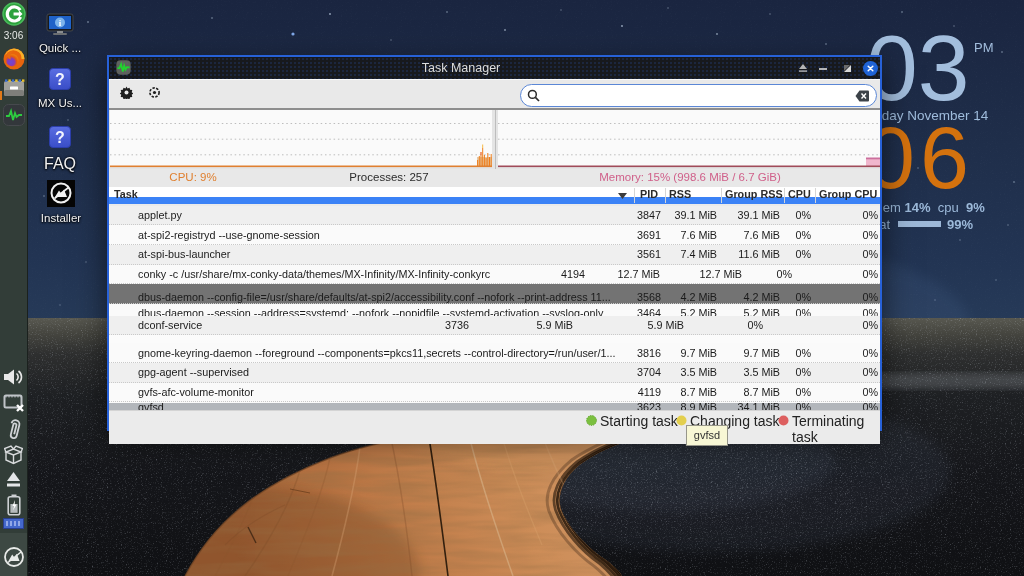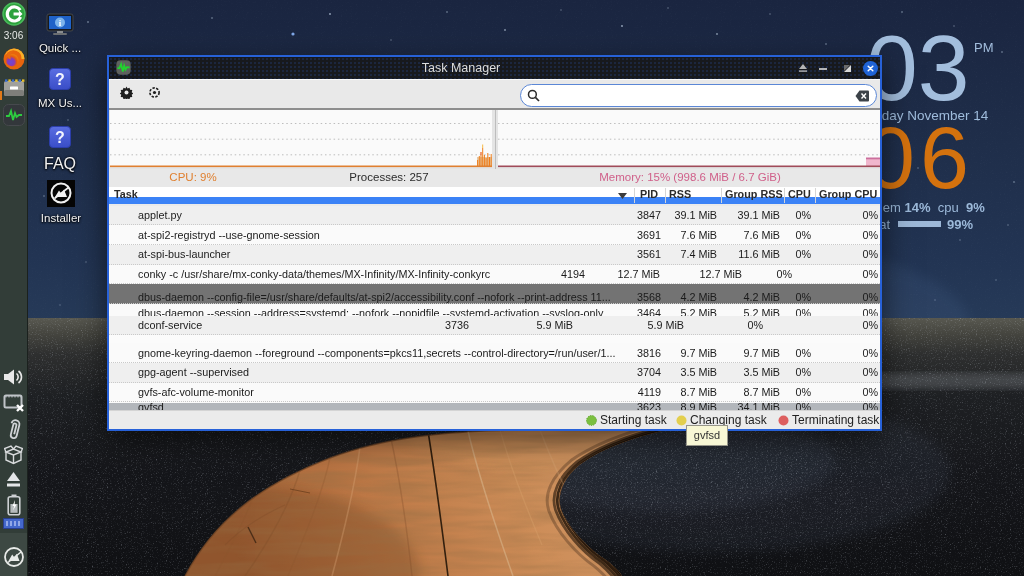--- a/index.html
+++ b/index.html
@@ -475,21 +475,21 @@
 <div class="abs rrow" style="top:197px;height:9px;background:#b2b6bb;overflow:hidden;">
 <span class="tn">gvfsd</span>
           <span class="cc c1">3623</span>
           <span class="cc c2">8.9 MiB</span>
           <span class="cc c3">34.1 MiB</span>
           <span class="cc c4">0%</span>
           <span class="cc c5">0%</span>
         </div>
   </div>
 
-  <div class="abs" style="left:0;top:353px;width:771px;height:19px;background:#ebebeb;border-top:1px solid #d4d4d4;box-sizing:border-box;font-size:12px;color:#222;">
+  <div class="abs" style="left:0;top:353px;width:771px;height:34px;background:#ebebeb;border-top:1px solid #d4d4d4;box-sizing:border-box;font-size:14px;color:#222;">
     <svg class="abs" style="left:477px;top:3.5px" width="11" height="11" viewBox="0 0 11 11">
       <circle cx="5.5" cy="5.5" r="5" fill="#7bbf3f"></circle>
       <circle cx="5.5" cy="5.5" r="5" fill="none" stroke="#5a9c2a" stroke-width="1" stroke-dasharray="1 1.4"></circle>
     </svg>
     <span class="abs" style="left:491px;top:2px;">Starting task</span>
     <svg class="abs" style="left:567px;top:3.5px" width="11" height="11" viewBox="0 0 11 11">
       <circle cx="5.5" cy="5.5" r="5" fill="#e3cf4e"></circle>
     </svg>
     <span class="abs" style="left:581px;top:2px;">Changing task</span>
     <svg class="abs" style="left:669px;top:3.5px" width="11" height="11" viewBox="0 0 11 11">

